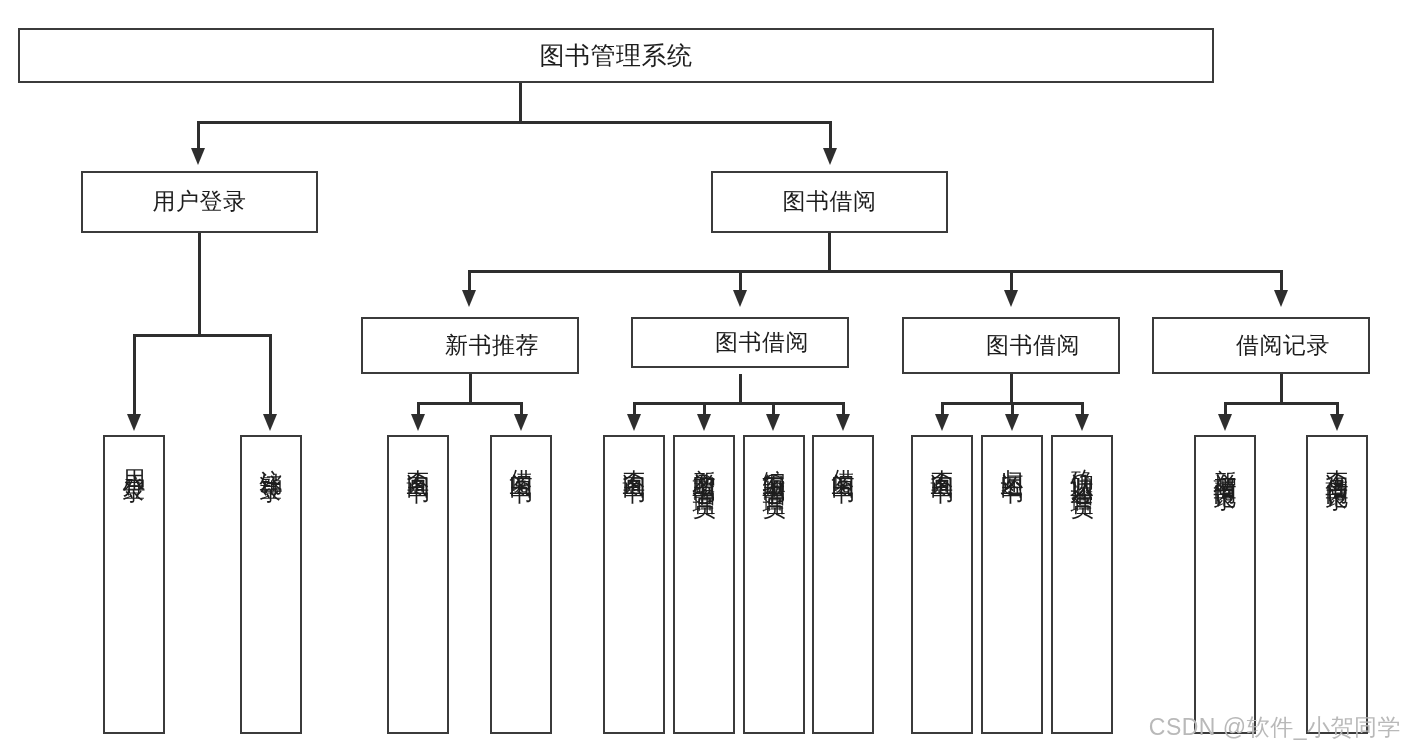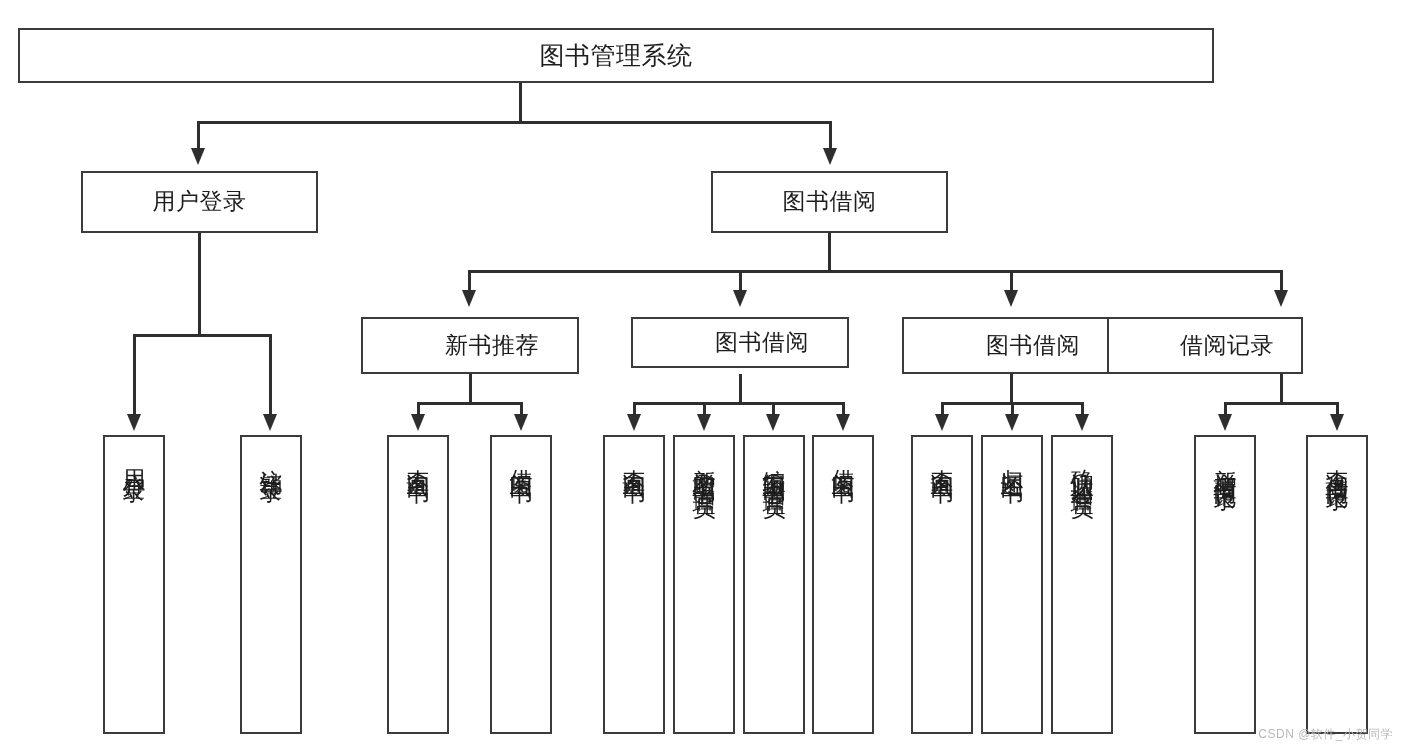--- a/index.html
+++ b/index.html
@@ -69,23 +69,23 @@
     width: 0;
     height: 0;
     border-left: 7.5px solid transparent;
     border-right: 7.5px solid transparent;
     border-top: 17px solid #2e2e2e;
     z-index: 2;
   }
   
   #watermark {
     position: absolute;
-    right: 12px;
+    right: 4px;
     bottom: 4px;
-    font-size: 12px;
+    font-size: 23px;
     color: #b9b9b9;
     letter-spacing: 0.5px;
     z-index: 5;
     white-space: nowrap;
     font-family: "Liberation Sans", "DejaVu Sans", sans-serif;
   }
 </style>
 </head>
 <body>
 
@@ -137,21 +137,21 @@
 
   <div class="node lvl3" style="left:361px; top:317px; width:218px; height:57px;">
     <span class="label">新书推荐</span>
   </div>
   <div class="node lvl3" style="left:631px; top:317px; width:218px; height:51px;">
     <span class="label">图书借阅</span>
   </div>
   <div class="node lvl3" style="left:902px; top:317px; width:218px; height:57px;">
     <span class="label">图书借阅</span>
   </div>
-  <div class="node lvl3" style="left:1107px; top:317px; width:196px; height:57px;">
+  <div class="node lvl3" style="left:1152px; top:317px; width:218px; height:57px;">
     <span class="label">借阅记录</span>
   </div>
 
   <div class="vline" style="left:469px; top:374px; width:2.5px; height:30px;"></div>
   <div class="hline" style="left:417px; top:402px; width:105px; height:2.5px;"></div>
   <div class="vline" style="left:417px; top:402px; width:2.5px; height:14px;"></div>
   <div class="arrow" style="left:411px; top:414px;"></div>
   <div class="vline" style="left:520px; top:402px; width:2.5px; height:14px;"></div>
   <div class="arrow" style="left:514px; top:414px;"></div>
 

